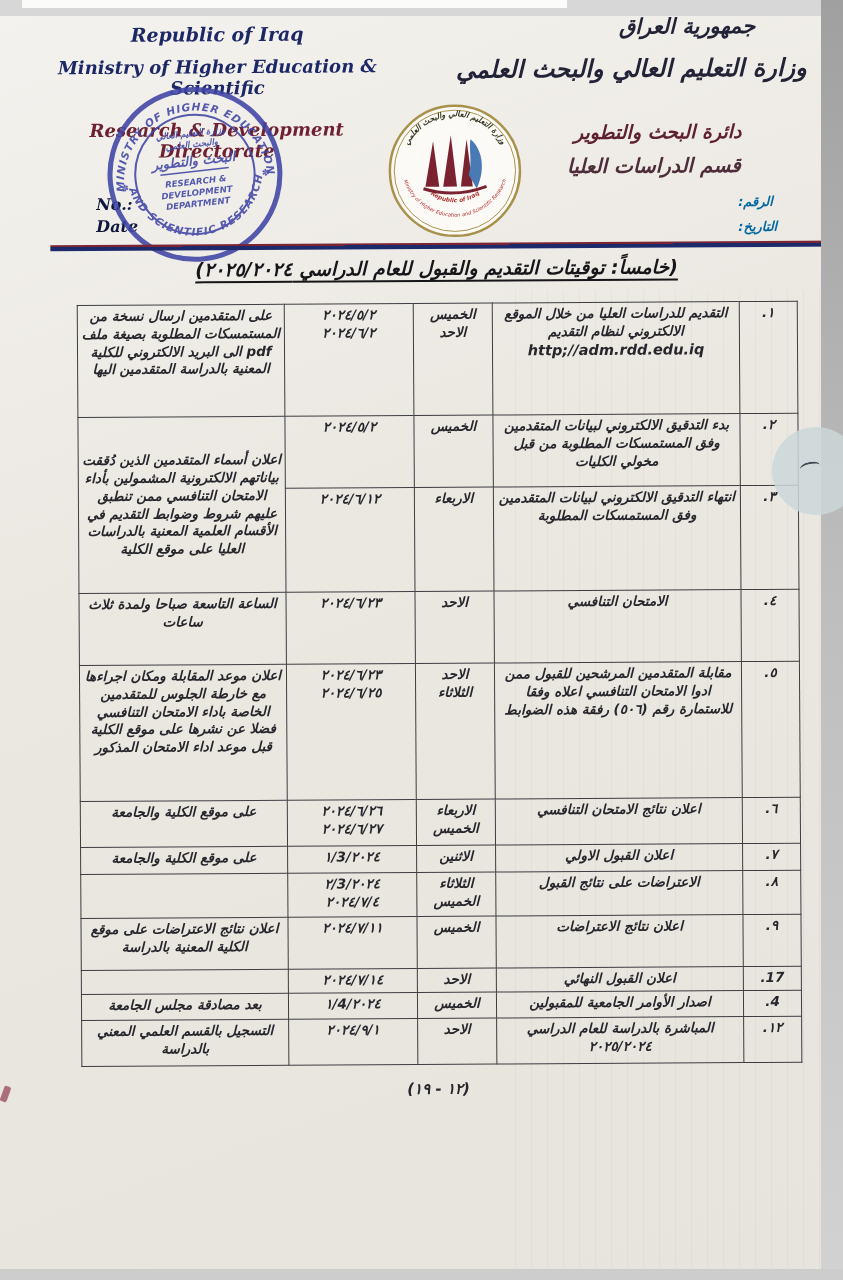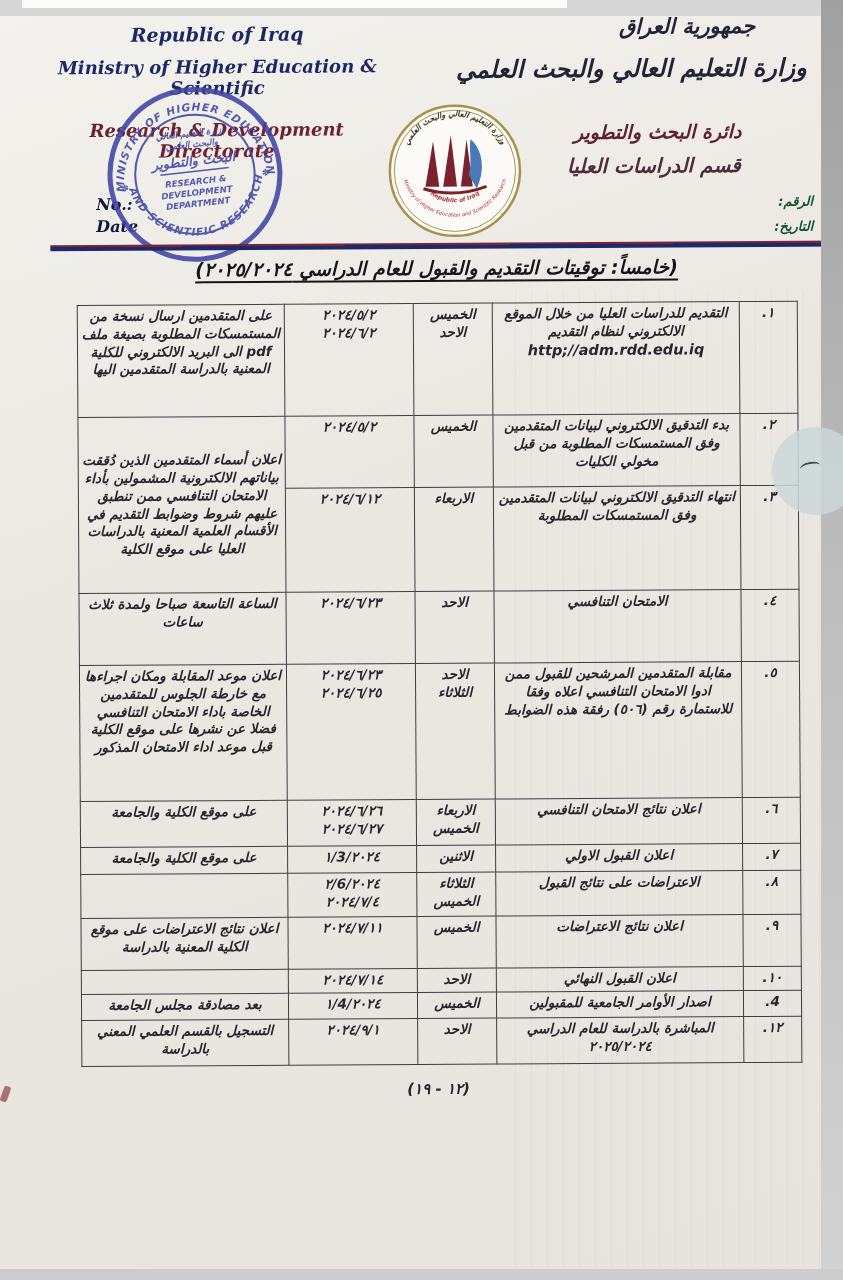--- a/index.html
+++ b/index.html
@@ -18,21 +18,21 @@
   .en-ministry{left:50px;top:55px;width:340px;font-size:18px;}
   .en-directorate{left:44px;top:118px;width:350px;font-size:18px;color:#6e2231;}
   .en-ref{left:98px;top:192px;font-size:16px;color:#10173d;text-align:left;line-height:1.4;}
 
   
   .ar{direction:rtl;text-align:center;font-weight:bold;color:#232338;}
   .ar-country{left:540px;top:16px;width:300px;font-size:21px;}
   .ar-ministry{left:428px;top:56px;width:412px;font-size:24px;}
   .ar-directorate{left:520px;top:122px;width:280px;font-size:19px;color:#5e2130;}
   .ar-department{left:520px;top:155px;width:272px;font-size:20px;color:#4e2c3a;}
-  .ar-ref{left:740px;top:192px;width:75px;font-size:13px;color:#14532d;text-align:right;direction:rtl;line-height:1.9;}
+  .ar-ref{left:740px;top:192px;width:75px;font-size:13px;color:#0369a1;text-align:left;direction:rtl;line-height:1.9;}
 
   .stamp{left:106px;top:82px;width:182px;height:182px;transform:rotate(-6deg);opacity:.88;}
   .seal{left:388px;top:102px;width:138px;height:138px;}
 
   .rule{left:52px;top:243px;width:791px;height:6px;
         background:linear-gradient(180deg,#7b2433 0 34%,#1c2a6b 34% 100%);}
 
   .title{left:60px;top:257px;width:756px;text-align:center;direction:rtl;
          font-weight:bold;font-size:19px;color:#15151a;
          text-decoration:underline;text-underline-offset:5px;text-decoration-thickness:1.5px;}
@@ -253,40 +253,40 @@
           <tr style="height: 44px;">
             <td class="c-num">٨.</td>
             <td class="c-act">
               <div>الاعتراضات على نتائج القبول</div>
             </td>
             <td class="c-day">
               <div>الثلاثاء</div>
               <div>الخميس</div>
             </td>
             <td class="c-date">
-              <div>٢٠٢٤/6/٢</div>
+              <div>٢٠٢٤/3/٢</div>
               <div>٢٠٢٤/٧/٤</div>
             </td>
             <td class="c-note"></td>
           </tr>
           <tr style="height: 52px;">
             <td class="c-num">٩.</td>
             <td class="c-act">
               <div>اعلان نتائج الاعتراضات</div>
             </td>
             <td class="c-day">
               <div>الخميس</div>
             </td>
             <td class="c-date">
               <div>٢٠٢٤/٧/١١</div>
             </td>
             <td class="c-note">اعلان نتائج الاعتراضات على موقع الكلية المعنية بالدراسة</td>
           </tr>
           <tr style="height: 24px;">
-            <td class="c-num">١٠.</td>
+            <td class="c-num">17.</td>
             <td class="c-act">
               <div>اعلان القبول النهائي</div>
             </td>
             <td class="c-day">
               <div>الاحد</div>
             </td>
             <td class="c-date">
               <div>٢٠٢٤/٧/١٤</div>
             </td>
             <td class="c-note"></td>

